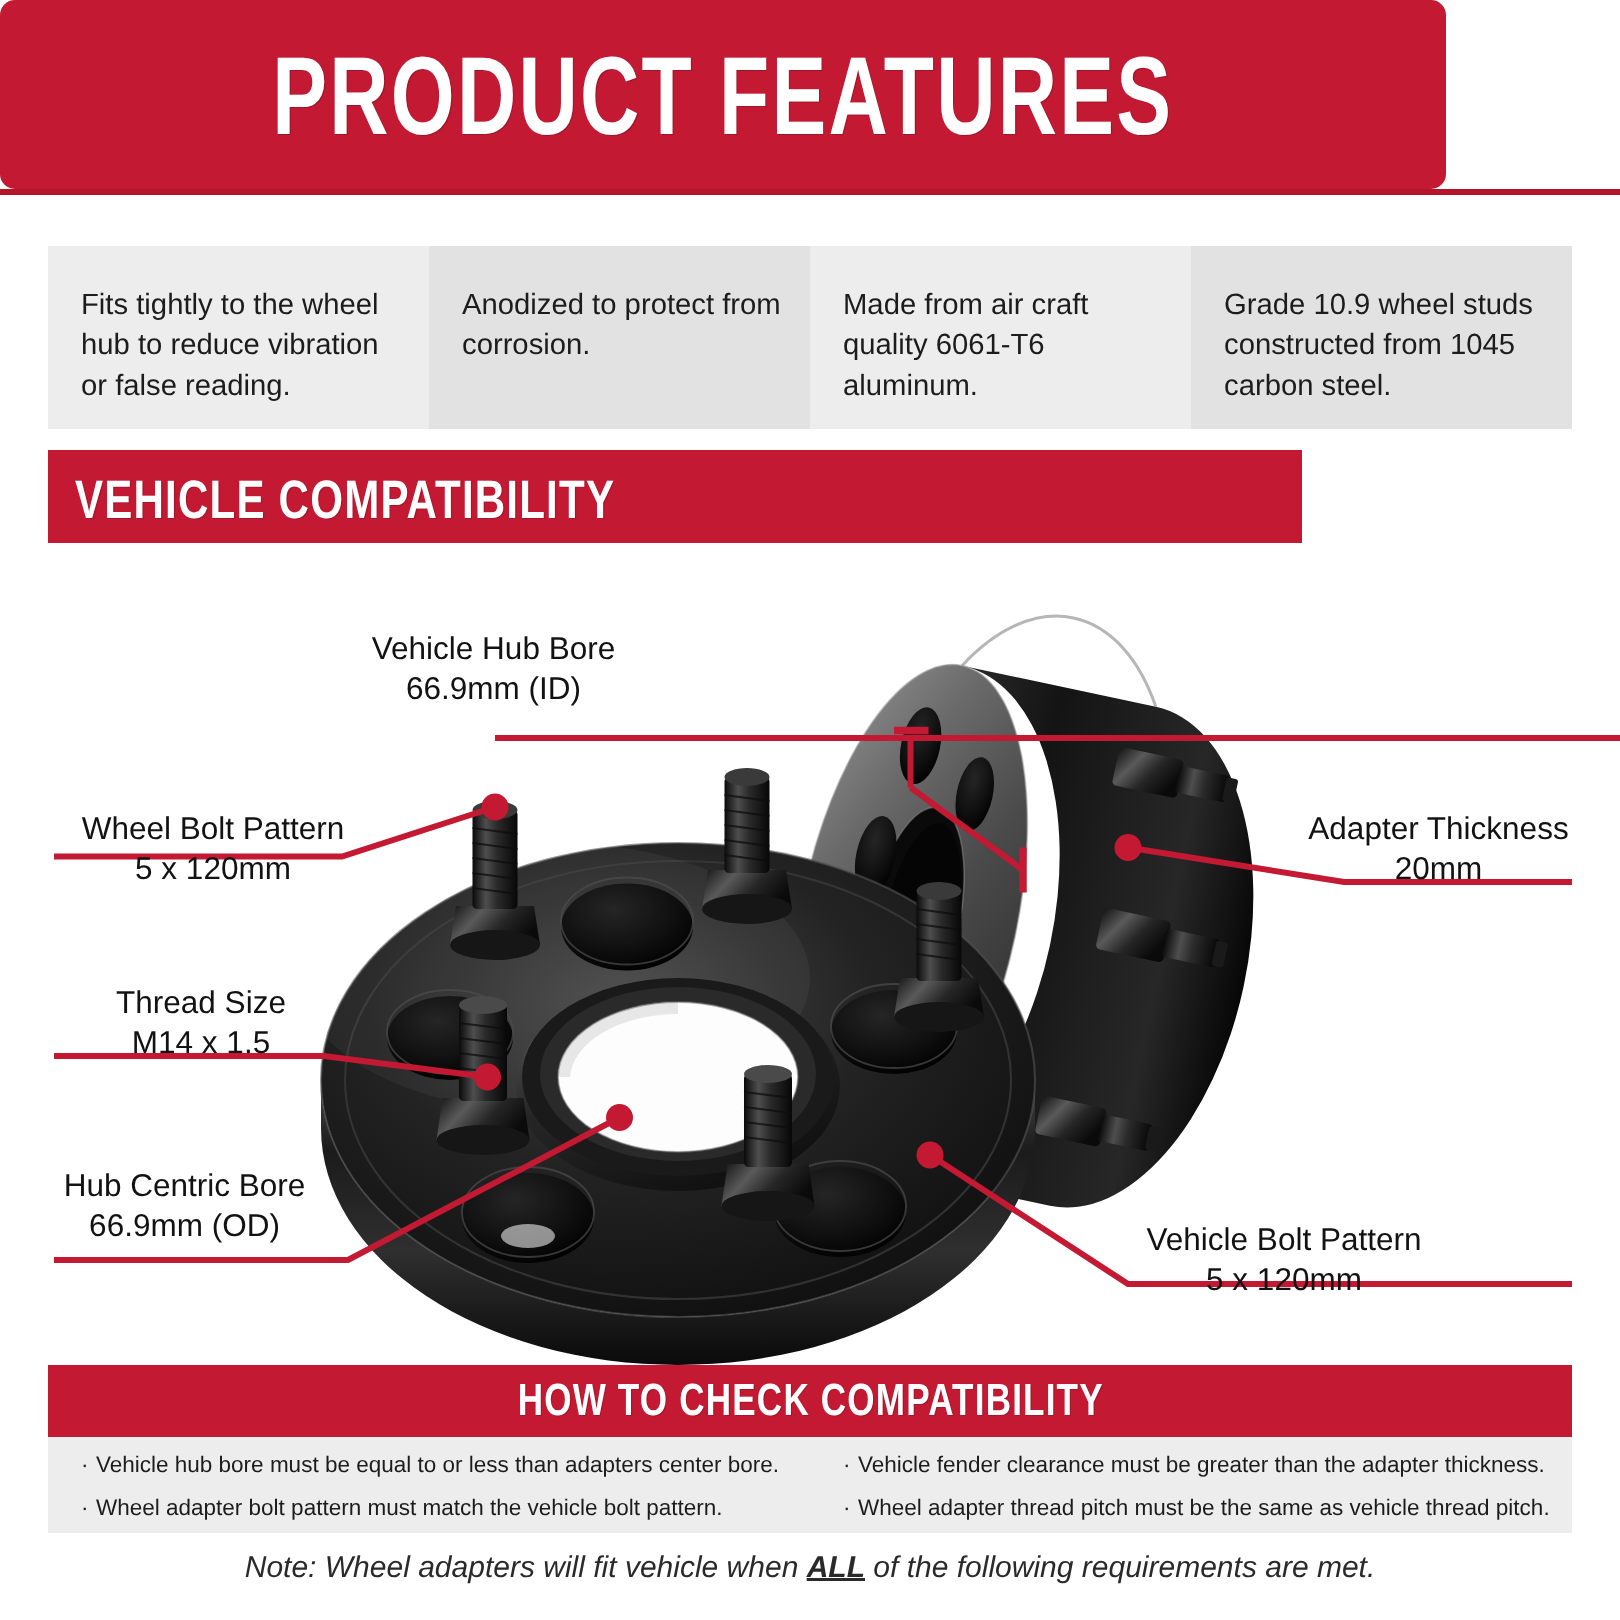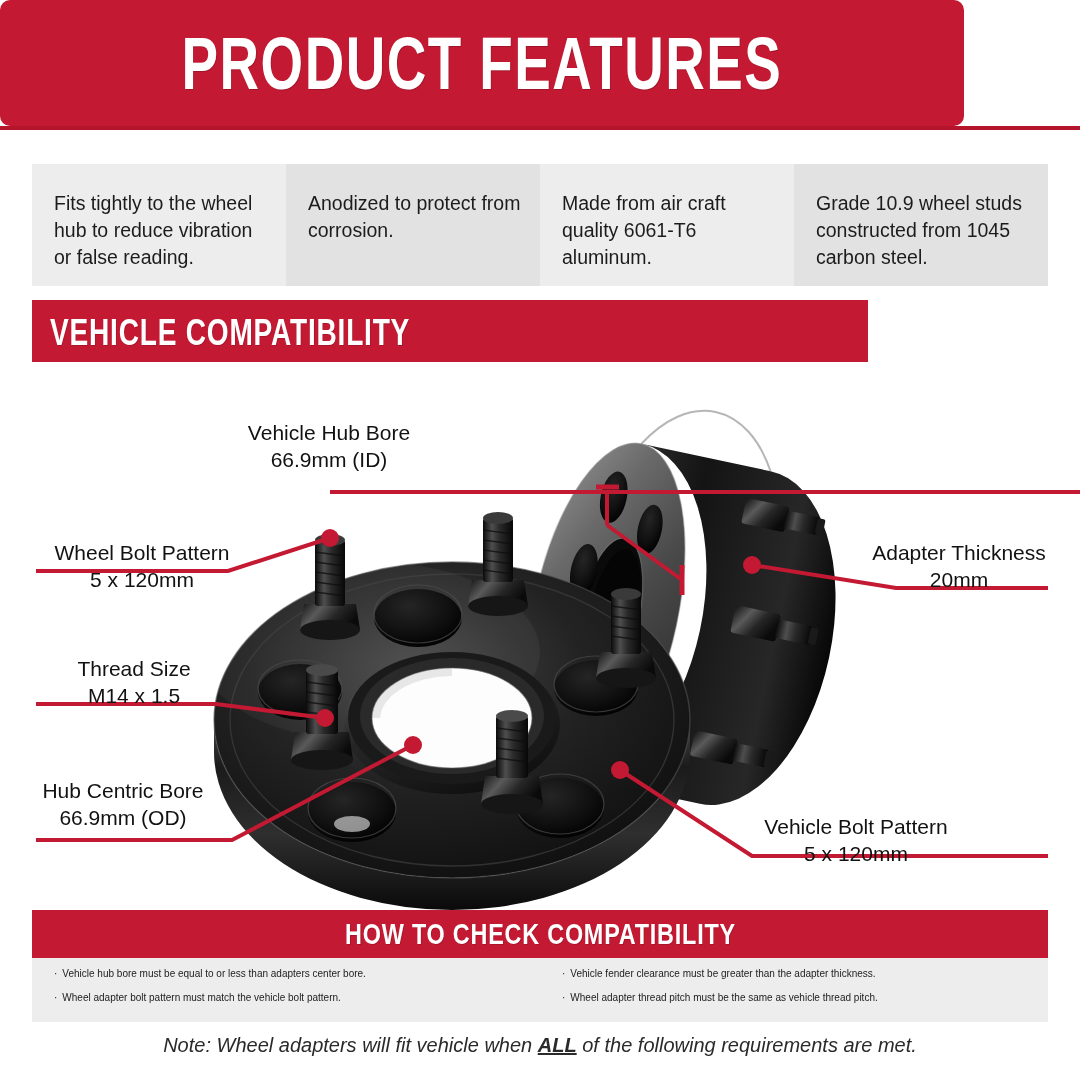--- a/index.html
+++ b/index.html
@@ -101,21 +101,21 @@
   #req-panel{
     position:absolute; left:32px; top:958px; width:1016px; height:64px;
     background:#EDEDED;
     display:flex;
   }
   .req-col{
     flex:1 1 0;
     padding:10px 0 0 22px;
   }
   .req-item{
-    font-size:10px;
+    font-size:15px;
     color:#1c1c1c;
     line-height:1.15;
     margin-bottom:12px;
     white-space:nowrap;
   }
   .req-bullet{ margin-right:5px; }
 
   #footnote{
     position:absolute; left:0; top:1034px; width:1080px;
     text-align:center;

